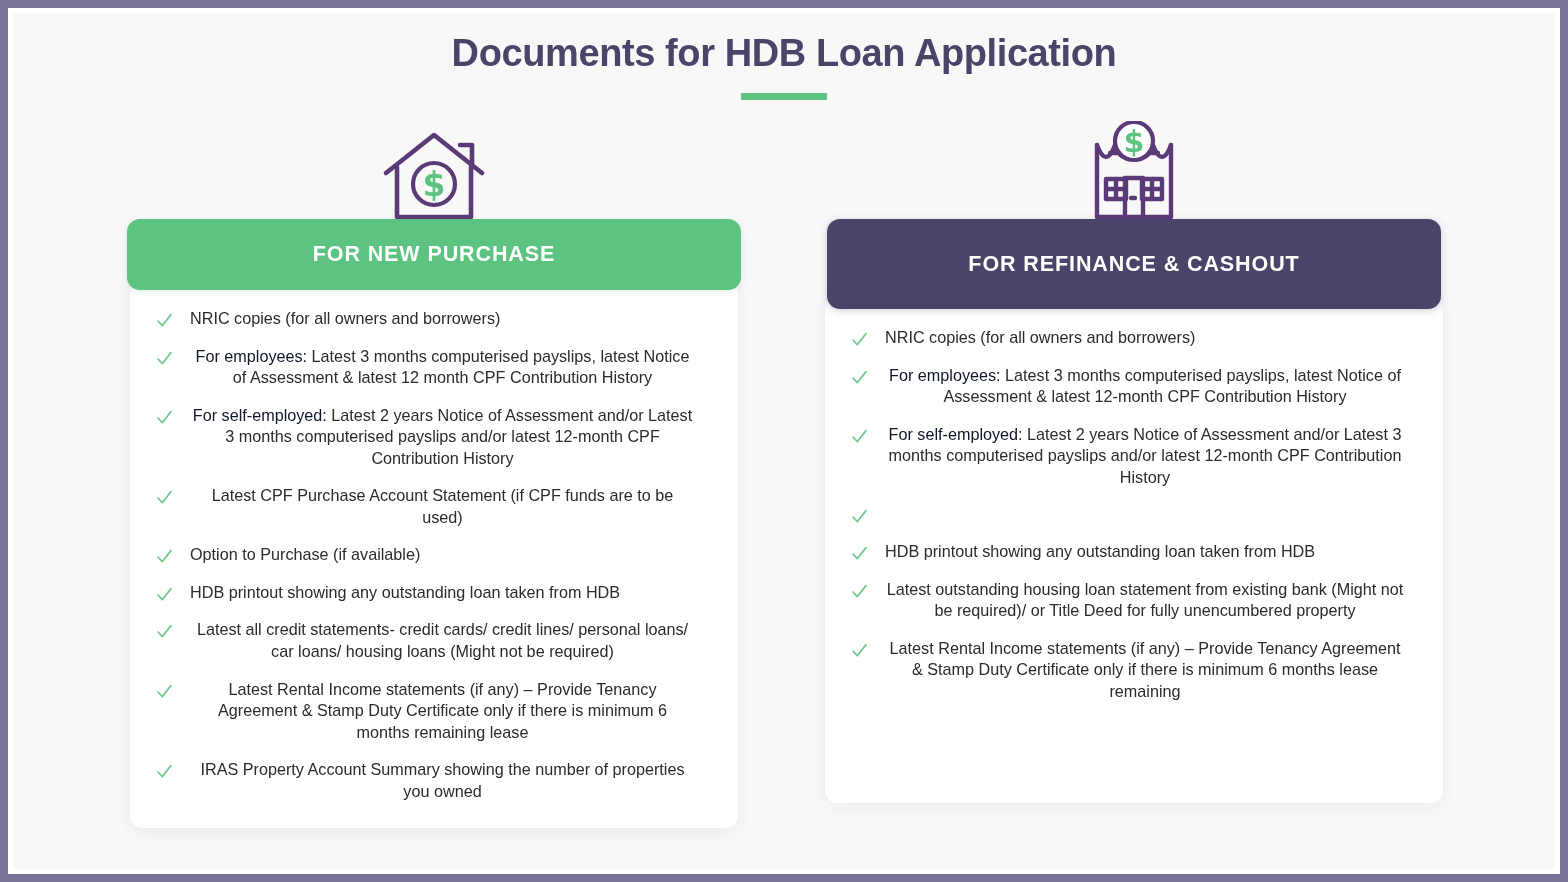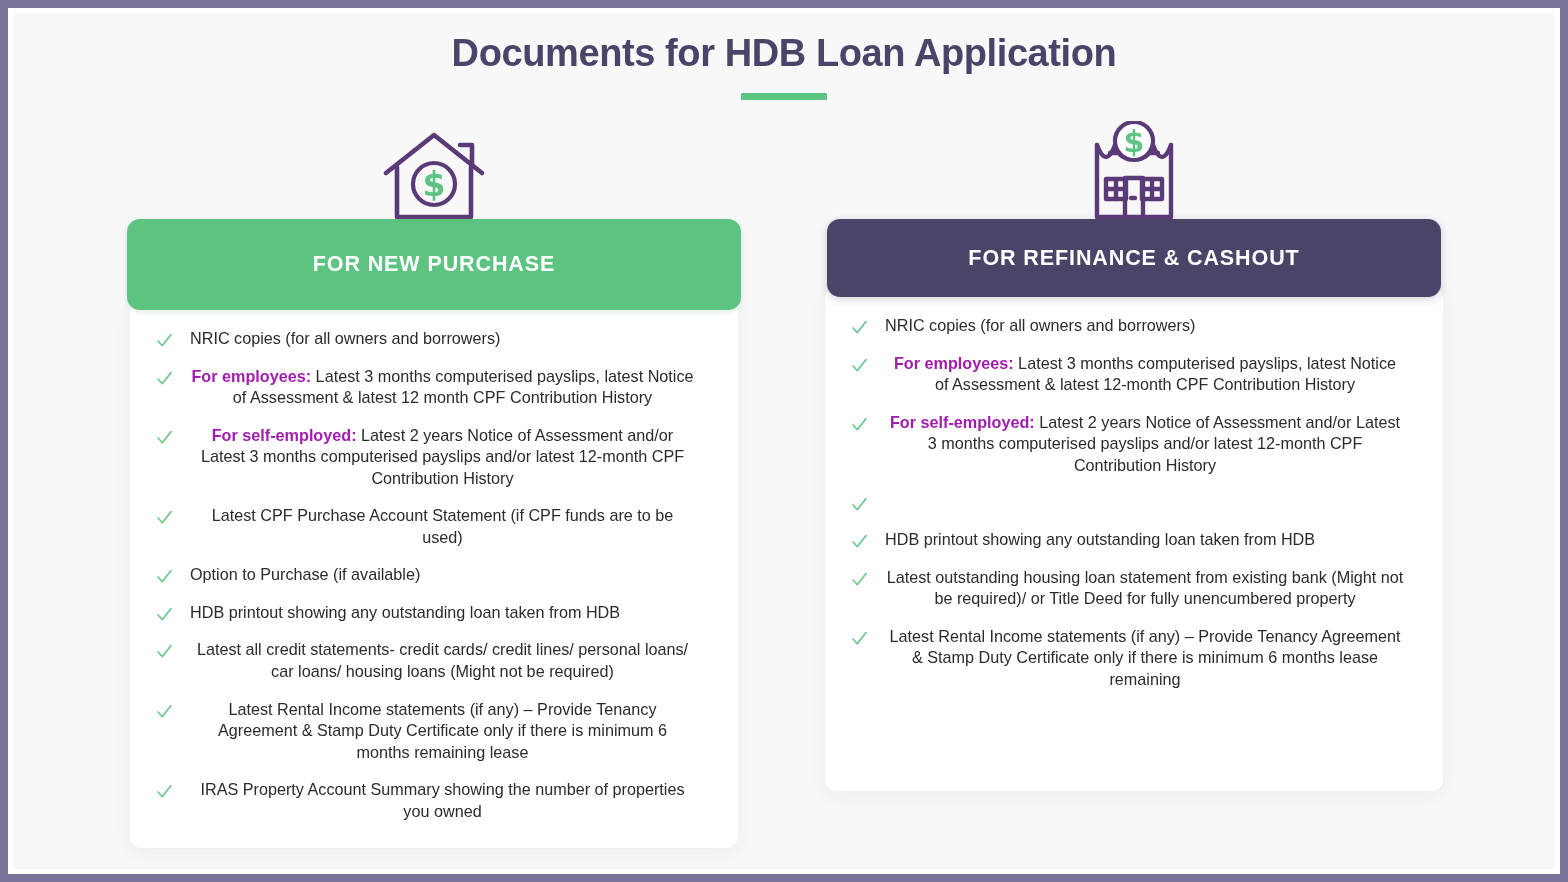--- a/index.html
+++ b/index.html
@@ -91,27 +91,27 @@
     font-size: 21.5px;
     font-weight: bold;
     letter-spacing: 0.9px;
     display: flex;
     align-items: center;
     justify-content: center;
   }
 
   .column.left .col-header {
     background: #5cc381;
-    height: 91px;
+    height: 71px;
     box-shadow: 0 2px 6px rgba(80,150,110,0.18);
   }
 
   .column.right .col-header {
     background: #4c4468;
-    height: 78px;
+    height: 90px;
     box-shadow: 0 2px 8px rgba(60,52,92,0.22);
   }
 
   .card {
     position: relative;
     z-index: 1;
     background: #ffffff;
     border-radius: 12px;
     margin-top: -10px;
     padding: 28px 26px 26px 26px;
@@ -149,21 +149,21 @@
   }
   .check-icon svg { display: block; }
 
   .doc-text {
     font-size: 16.2px;
     line-height: 1.33;
     color: #2b2b2b;
     font-family: "Liberation Sans", sans-serif;
     text-align: center;
   }
-  .doc-text b { font-weight: bold; color: #a21caf; }
+  .doc-text b { font-weight: normal; color: #0f172a; }
 
   .column.left .doc-text { max-width: 505px; }
   .column.right .doc-text { max-width: 520px; }
 
   
   #footer {
     position: absolute;
     bottom: 24px;
     left: 0;
     width: 100%;

